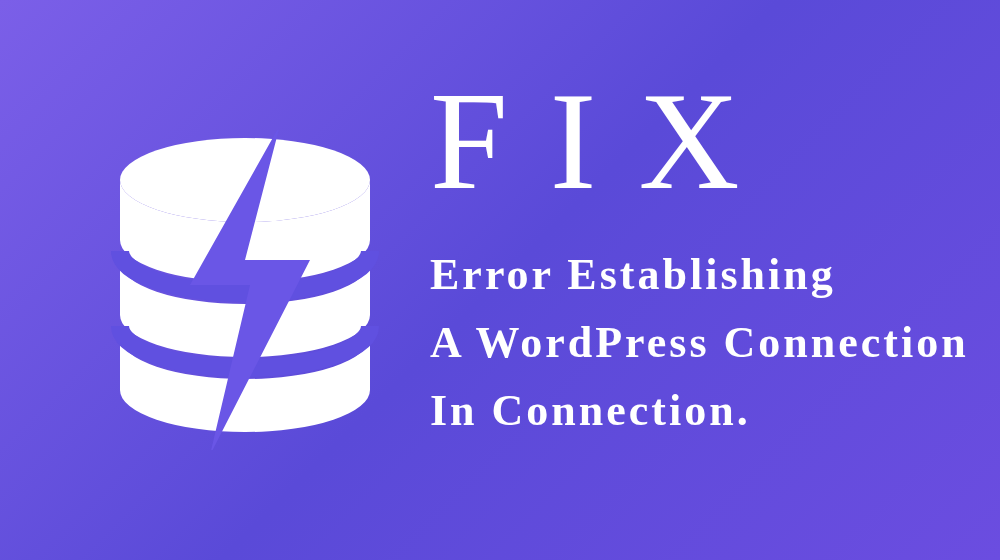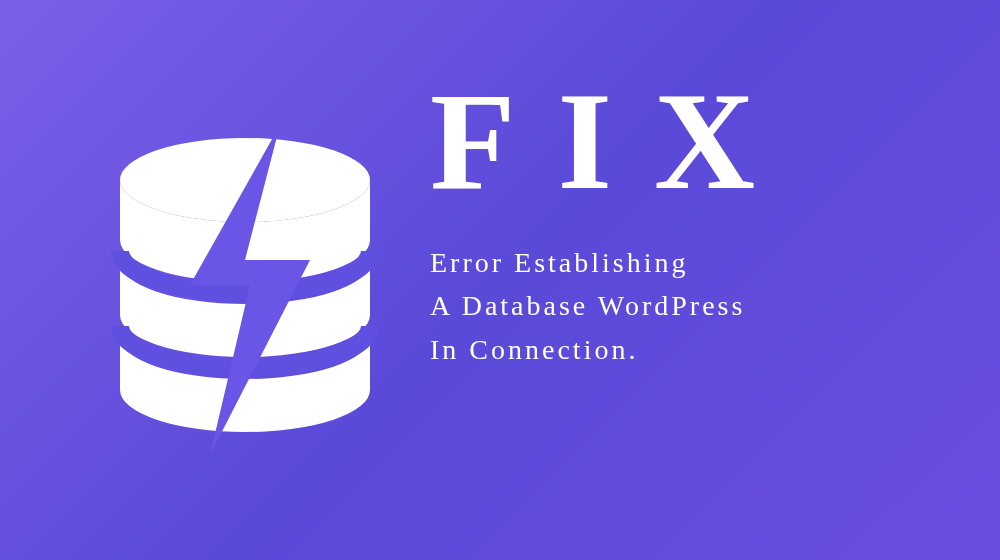--- a/index.html
+++ b/index.html
@@ -25,28 +25,28 @@
       height: 320px;
     }
     .text-container {
       position: absolute;
       left: 430px;
       top: 60px;
       color: white;
     }
     .heading {
       font-size: 140px;
-      font-weight: bold;
+      font-weight: normal;
       letter-spacing: 42px;
       margin-bottom: 20px;
       font-family: Georgia, serif;
     }
     .subtitle {
-      font-size: 28px;
-      font-weight: normal;
+      font-size: 44px;
+      font-weight: bold;
       letter-spacing: 3px;
       line-height: 1.55;
       font-family: Georgia, serif;
     }
     svg {
       width: 100%;
       height: 100%;
     }
   </style>
 </head>
@@ -72,16 +72,16 @@
     </g>
 
     <path d="M 185 -5 L 95 155 L 155 155 L 115 325 L 215 130 L 150 130 Z" fill="#6a56e6"></path>
   </svg>
 </div>
 
 <div class="text-container">
   <div class="heading">FIX</div>
   <div class="subtitle">
     <div>Error Establishing</div>
-    <div>A Database WordPress</div>
+    <div>A WordPress Connection</div>
     <div>In Connection.</div>
   </div>
 </div>
 
 </body></html>

